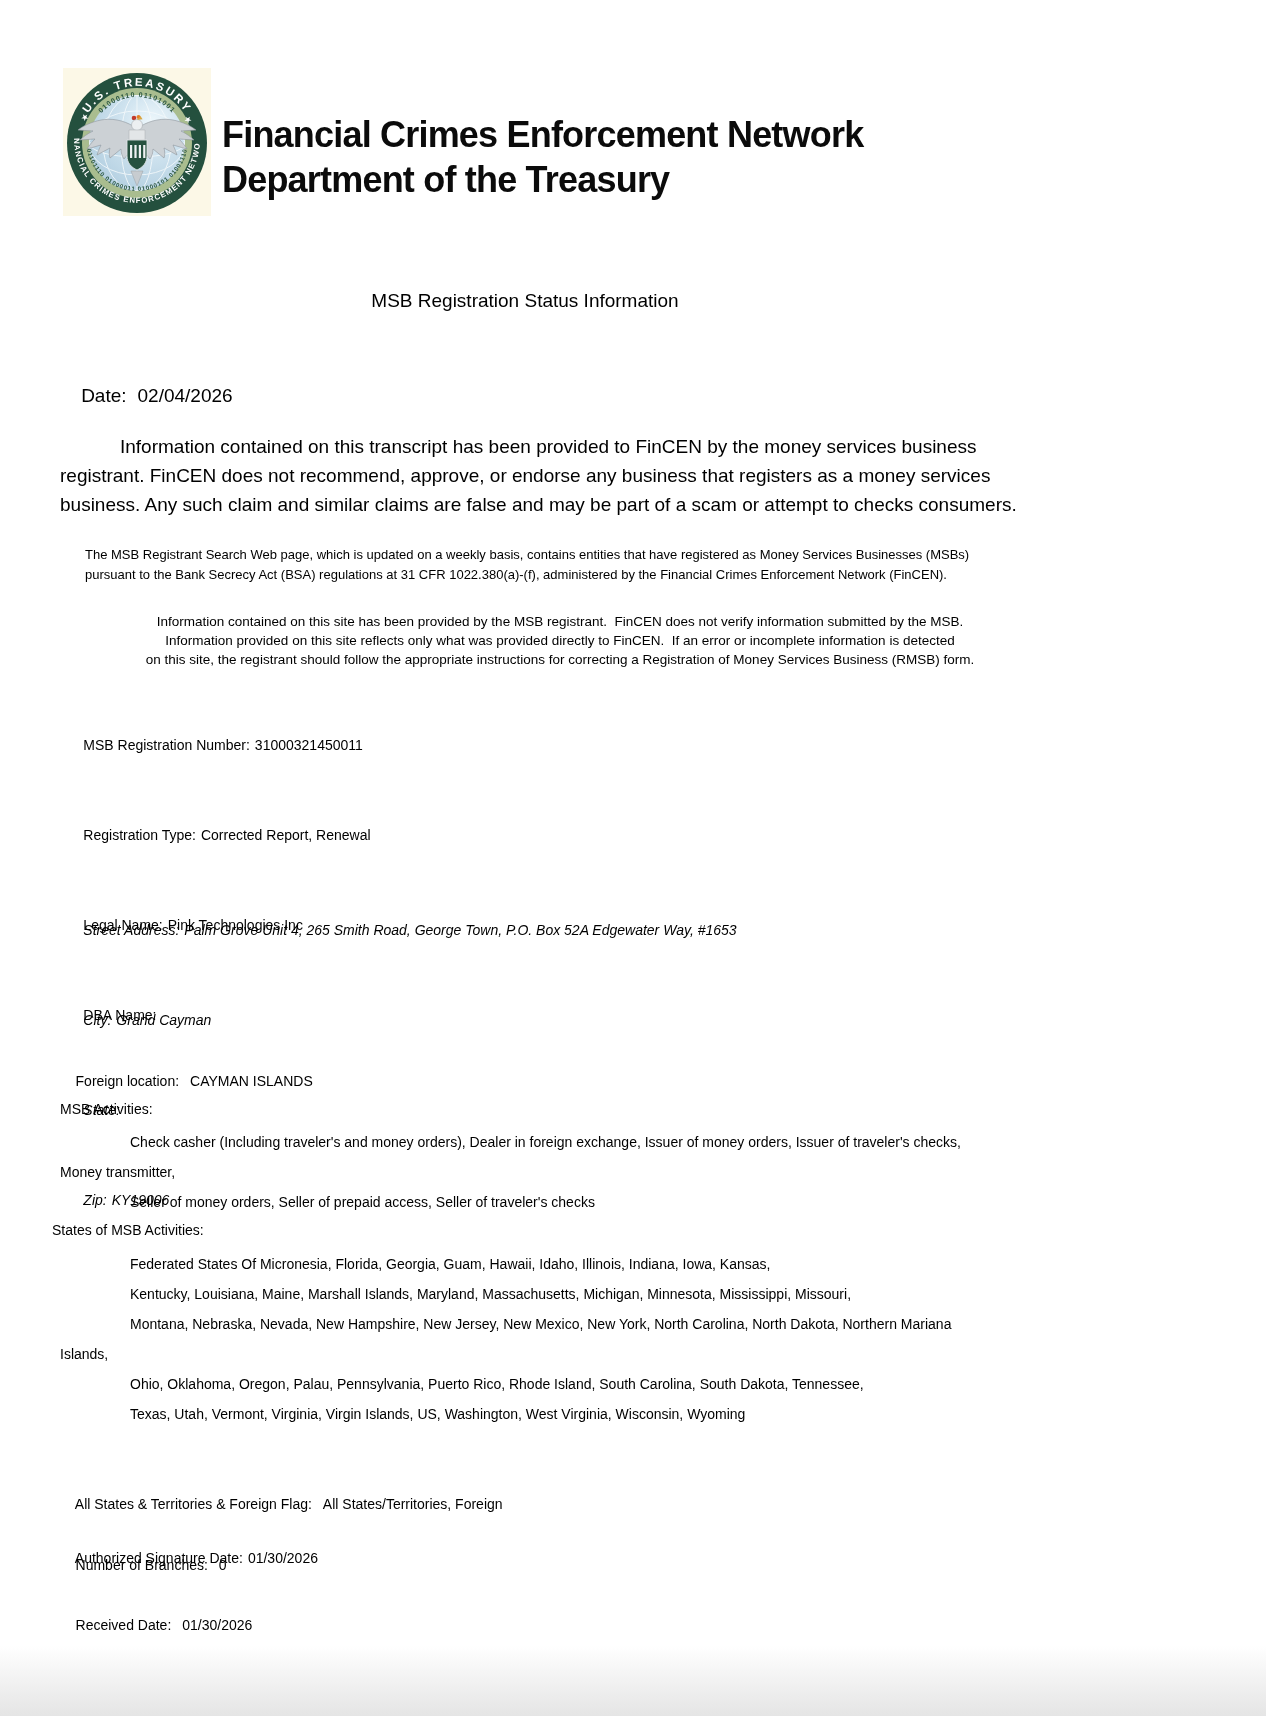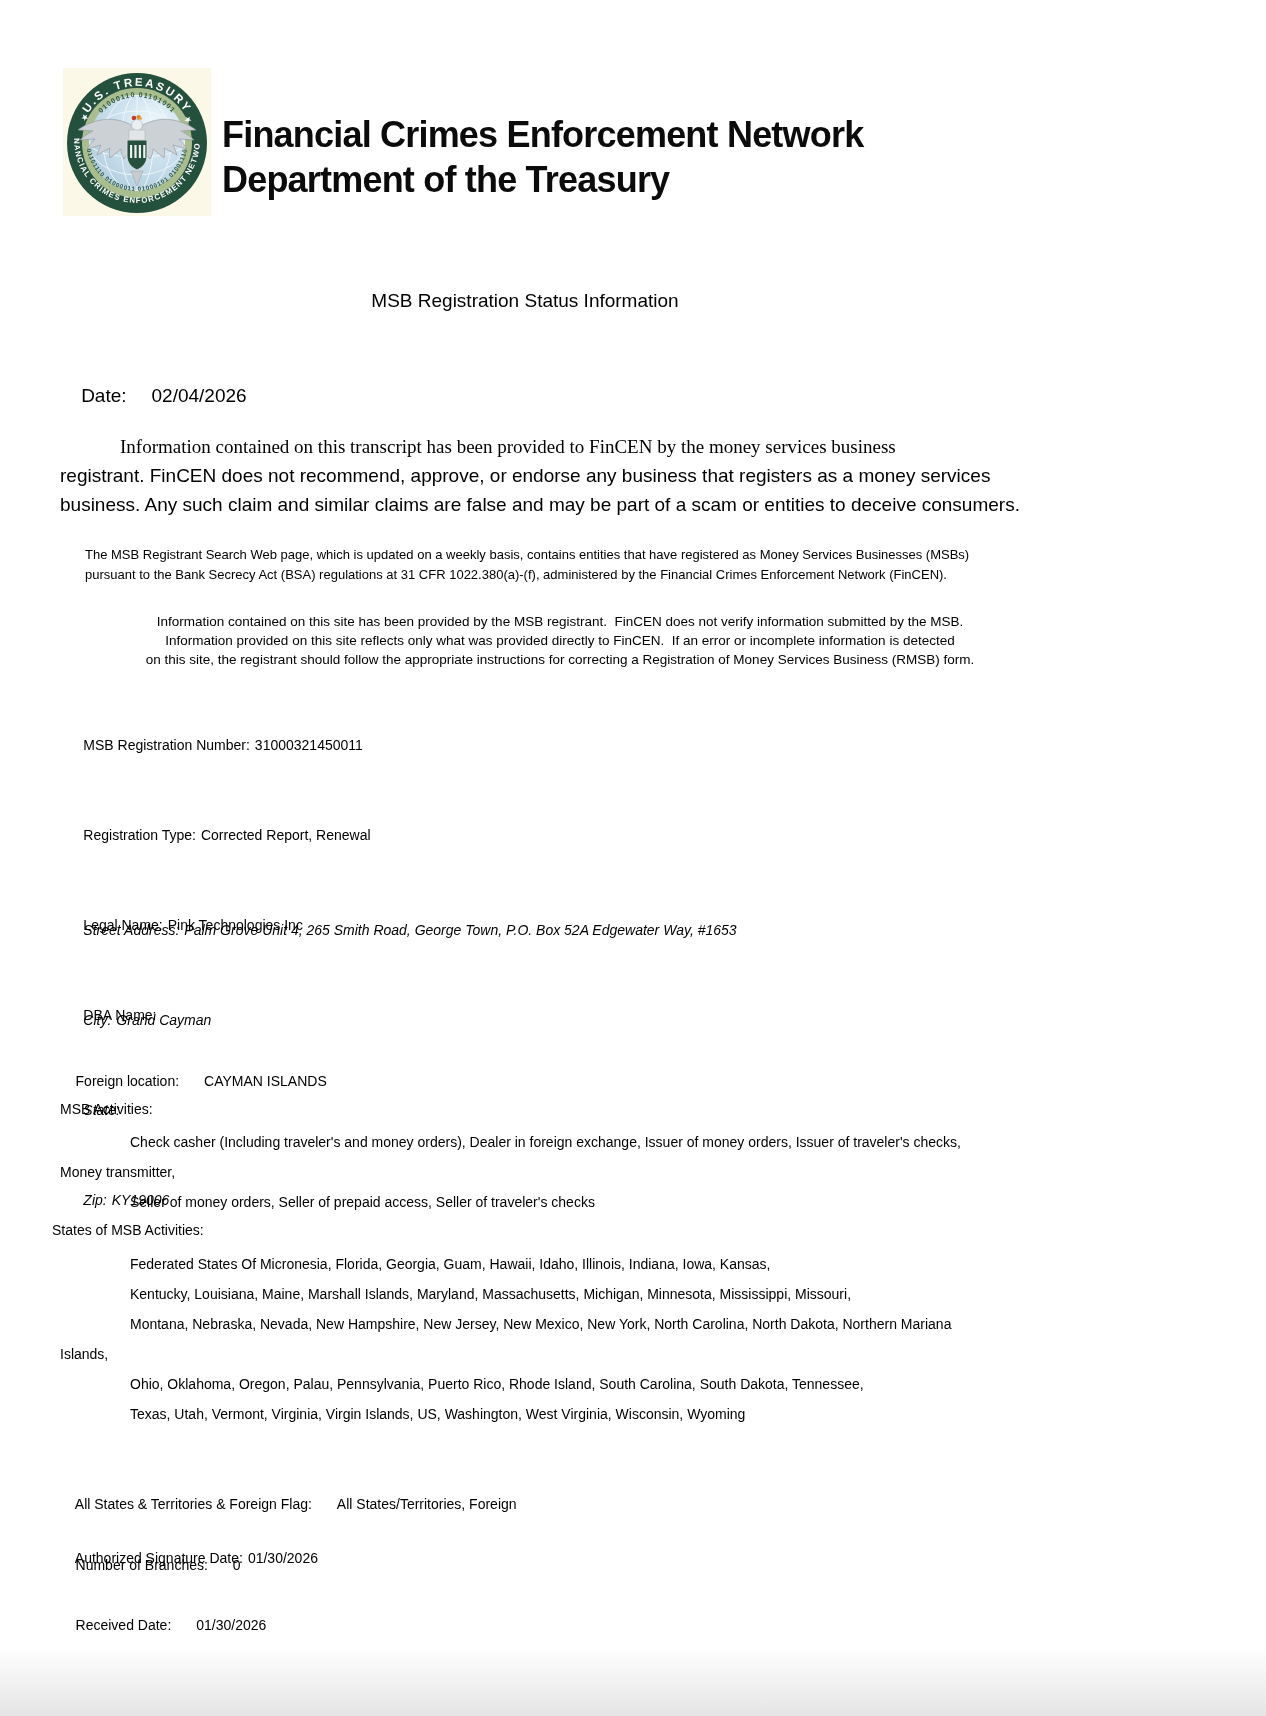--- a/index.html
+++ b/index.html
@@ -9,23 +9,23 @@
   }
   .abs{position:absolute;}
   .line{white-space:pre;}
   .org{font-weight:bold;font-size:36px;line-height:45px;letter-spacing:-0.8px;color:#0b0b0b;}
   .doc-title{font-size:19px;text-align:center;}
   .body17{font-size:14px;line-height:30px;}
   .body19{font-size:19px;line-height:29px;}
   .fine{font-size:13px;line-height:20px;text-align:left;}
   .fine2{font-size:13.5px;line-height:19px;text-align:center;}
   .ind{padding-left:70px;}
-  .ind60{padding-left:60px;font-family:Liberation Serif, serif;}
+  .ind60{padding-left:60px;}
   .v{margin-left:5px;}
-  .v2{margin-left:25px;}
+  .v2{margin-left:11px;}
   .logo-tile{
     left:63px;top:68px;width:148px;height:148px;background:#fcf8e7;
   }
   .bottom-shade{
     left:0;bottom:0;width:1266px;height:70px;
     background:linear-gradient(to bottom, rgba(232,232,232,0), rgba(224,224,224,0.85));
   }
 </style>
 </head>
 <body>
@@ -103,21 +103,21 @@
 
   <div class="abs doc-title" style="left:60px;top:290px;width:930px;">MSB Registration Status Information</div>
 
   <div class="abs line" style="left:60px;top:363px;font-size:19px;">
     <span>Date:</span><span class="v2">02/04/2026</span>
   </div>
 
   <div class="abs body19" style="left:60px;top:432px;">
     <div class="line ind60">Information contained on this transcript has been provided to FinCEN by the money services business</div>
     <div class="line">registrant. FinCEN does not recommend, approve, or endorse any business that registers as a money services</div>
-    <div class="line">business. Any such claim and similar claims are false and may be part of a scam or entities to deceive consumers.</div>
+    <div class="line">business. Any such claim and similar claims are false and may be part of a scam or attempt to checks consumers.</div>
   </div>
 
   <div class="abs fine" style="left:85px;top:545px;width:950px;">
     <div class="line">The MSB Registrant Search Web page, which is updated on a weekly basis, contains entities that have registered as Money Services Businesses (MSBs)</div>
     <div class="line">pursuant to the Bank Secrecy Act (BSA) regulations at 31 CFR 1022.380(a)-(f), administered by the Financial Crimes Enforcement Network (FinCEN).</div>
   </div>
 
   <div class="abs fine2" style="left:85px;top:612px;width:950px;">
     <div class="line">Information contained on this site has been provided by the MSB registrant.  FinCEN does not verify information submitted by the MSB.</div>
     <div class="line">Information provided on this site reflects only what was provided directly to FinCEN.  If an error or incomplete information is detected</div>

